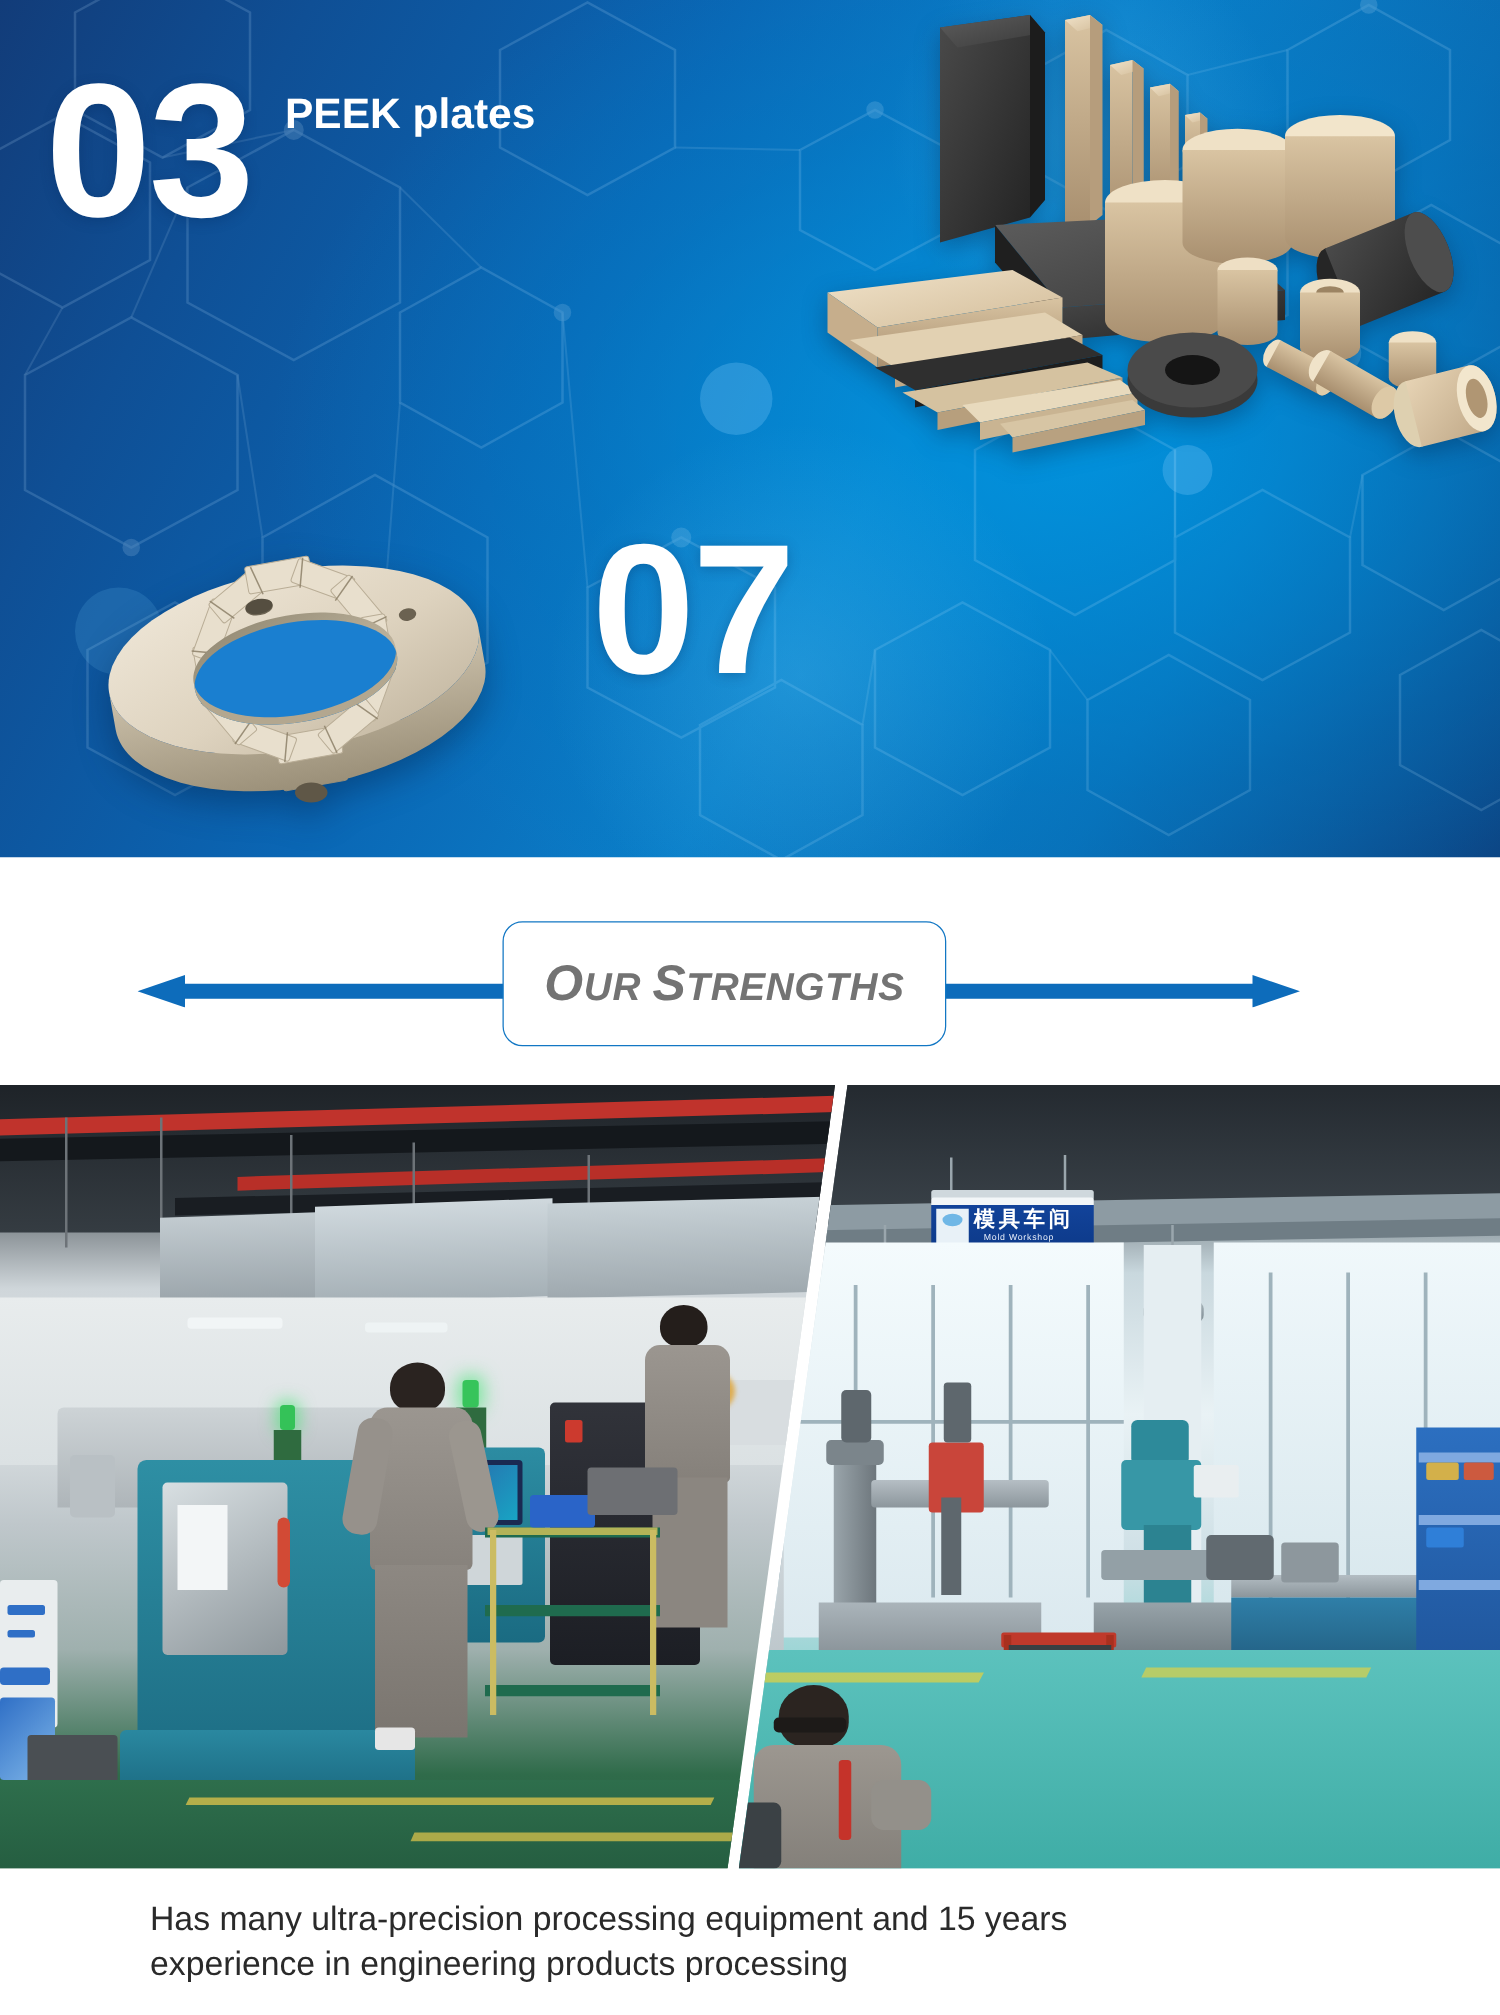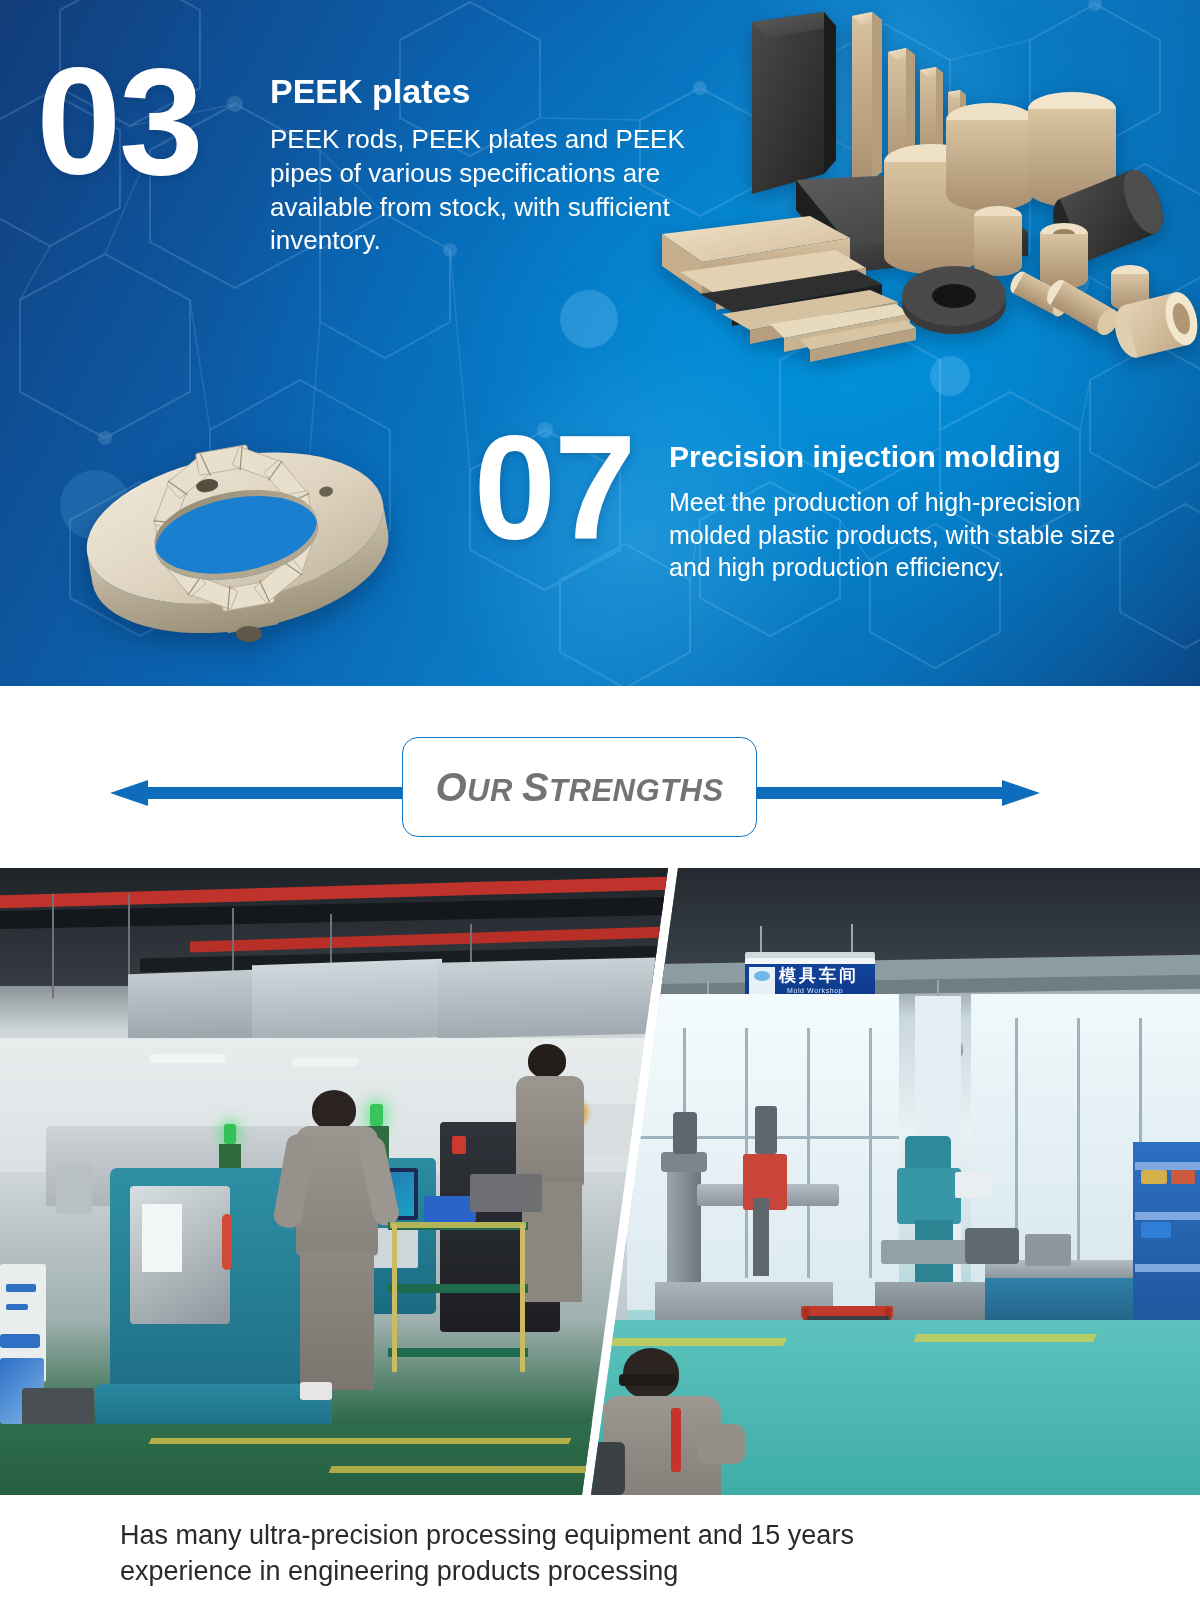--- a/index.html
+++ b/index.html
@@ -29,21 +29,21 @@
   
   .item{ position:absolute; display:flex; align-items:flex-start; }
   .bignum{
     color:#ffffff; font-weight:bold; line-height:.86;
     letter-spacing:-2px; text-shadow:0 2px 10px rgba(0,40,90,.30);
   }
   .txtcol{ }
   .it-title{ color:#fff; font-weight:bold; }
   .it-body{ color:#fff; }
 
-  #item03{ left:24px; top:56px;gap:42px; }
+  #item03{ left:24px; top:56px; }
   #item03 .bignum{ font-size:152px; width:190px; text-align:center; }
   #item03 .txtcol{ padding-left:14px; padding-top:16px; width:430px; }
   #item03 .it-title{ font-size:34px; margin-bottom:12px; }
   #item03 .it-body{ font-size:26px; line-height:1.30; }
 
   #item04{ left:455px; top:424px; }
   #item04 .bignum{ font-size:148px; width:198px; text-align:center; }
   #item04 .txtcol{ padding-left:16px; padding-top:16px; width:500px; }
   #item04 .it-title{ font-size:30px; margin-bottom:12px; white-space:nowrap; }
   #item04 .it-body{ font-size:25px; line-height:1.30; }
@@ -268,21 +268,20 @@
         <ellipse cx="522" cy="330" rx="15" ry="27" fill="#f2e6cd"></ellipse>
         <ellipse cx="522" cy="330" rx="8" ry="16" fill="#b09673"></ellipse>
       </g>
     </svg>
   </div>
 
   <div class="item" id="item03">
     <div class="bignum">03</div>
     <div class="txtcol">
       <div class="it-title">PEEK plates</div>
-      <div class="it-body">PEEK rods, PEEK plates and PEEK pipes of various specifications are available from stock, with sufficient inventory.</div>
     </div>
   </div>
 
   <div class="peek-ring">
     <svg viewBox="0 0 430 295">
       <defs>
         <linearGradient id="ringTop" x1="0.1" y1="0" x2="0.9" y2="1">
           <stop offset="0" stop-color="#efe7d8"></stop>
             <stop offset="0.55" stop-color="#ded3bf"></stop>
           <stop offset="1" stop-color="#c2b6a0"></stop>
@@ -407,24 +406,20 @@
         <ellipse cx="-20" cy="-47" rx="11" ry="6" fill="#554e40"></ellipse>
         <ellipse cx="96" cy="-20" rx="7" ry="5" fill="#6b6251"></ellipse>
       </g>
 
       <ellipse cx="229" cy="256" rx="13" ry="8" fill="#5f5747"></ellipse>
     </svg>
   </div>
 
   <div class="item" id="item04">
     <div class="bignum">07</div>
-    <div class="txtcol">
-      <div class="it-title">Precision injection molding</div>
-      <div class="it-body">Meet the production of high-precision molded plastic products, with stable size and high production efficiency.</div>
-    </div>
   </div>
 </div>
 
 <div class="banner"></div>
 
 <div class="arrow-line">
   <svg viewBox="0 0 930 26" preserveAspectRatio="none">
     <polygon points="0,13 38,0 38,26" fill="#0d6cbb"></polygon>
     <rect x="36" y="7" width="858" height="12" fill="#0d6cbb"></rect>
     <polygon points="930,13 892,0 892,26" fill="#0d6cbb"></polygon>

